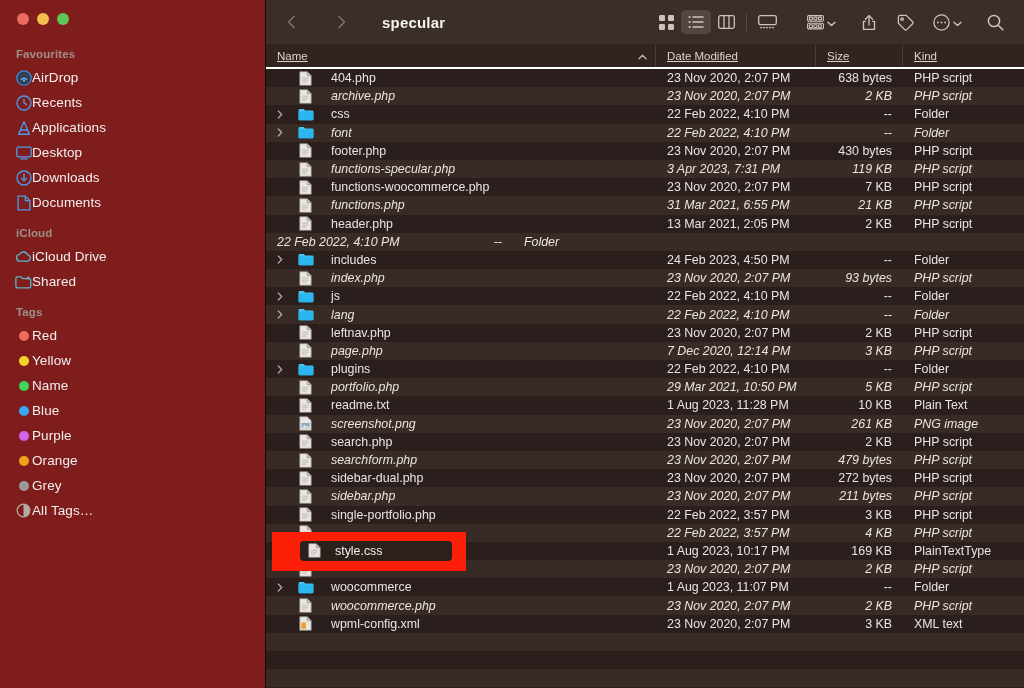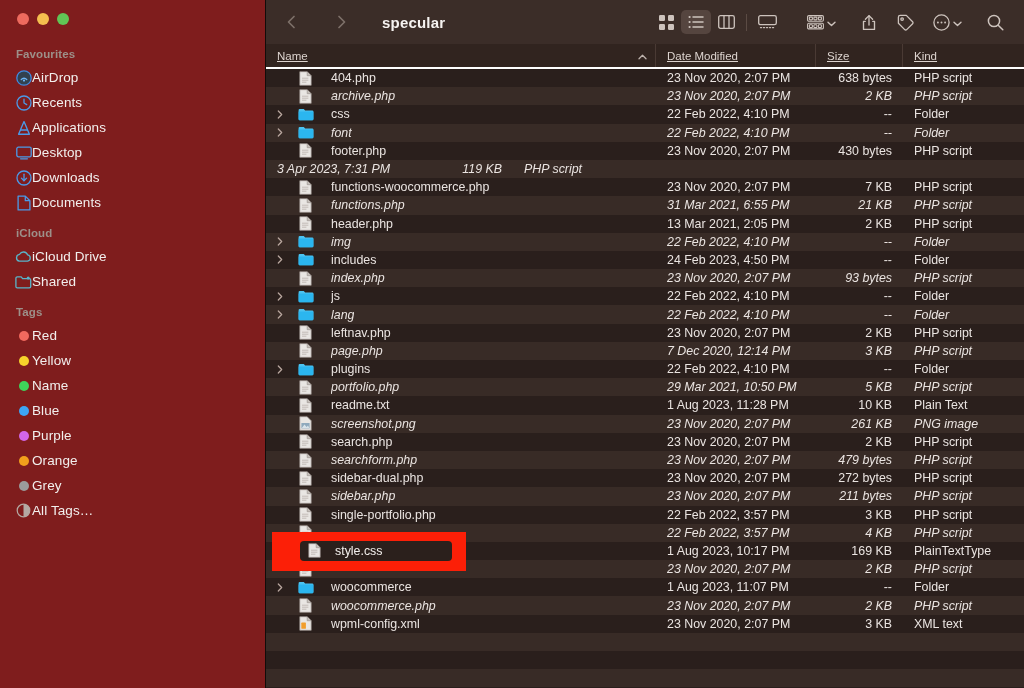--- a/index.html
+++ b/index.html
@@ -564,20 +564,33 @@
                   <line x1="3" y1="11.2" x2="7.4" y2="11.2" stroke="#b5aea9" stroke-width="0.75"></line>
                 </svg>
               </span>
               <span class="fname">footer.php</span>
             </div>
             <div class="c-date">23 Nov 2020, 2:07 PM</div>
             <div class="c-size">430 bytes</div>
             <div class="c-kind">PHP script</div>
           </div>
           <div class="row odd">
+            <div class="c-name">
+              <span class="disc"></span>
+              <span class="fico">
+                <svg width="13" height="15" viewBox="0 0 13 15" fill="#e9e6e3" stroke="#9c948f" stroke-width="0.7" stroke-linejoin="round">
+                  <path d="M0.8,0.7 L8.2,0.7 L12.2,4.7 L12.2,14.3 L0.8,14.3 Z"></path>
+                  <polyline points="8.2,0.7 8.2,4.7 12.2,4.7" fill="#c6c0bb"></polyline>
+                  <line x1="3" y1="7.2" x2="9.4" y2="7.2" stroke="#b5aea9" stroke-width="0.75"></line>
+                  <line x1="3" y1="9.2" x2="9.4" y2="9.2" stroke="#b5aea9" stroke-width="0.75"></line>
+                  <line x1="3" y1="11.2" x2="7.4" y2="11.2" stroke="#b5aea9" stroke-width="0.75"></line>
+                </svg>
+              </span>
+              <span class="fname">functions-specular.php</span>
+            </div>
             <div class="c-date">3 Apr 2023, 7:31 PM</div>
             <div class="c-size">119 KB</div>
             <div class="c-kind">PHP script</div>
           </div>
           <div class="row even">
             <div class="c-name">
               <span class="disc"></span>
               <span class="fico">
                 <svg width="13" height="15" viewBox="0 0 13 15" fill="#e9e6e3" stroke="#9c948f" stroke-width="0.7" stroke-linejoin="round">
                   <path d="M0.8,0.7 L8.2,0.7 L12.2,4.7 L12.2,14.3 L0.8,14.3 Z"></path>
@@ -623,34 +636,20 @@
                   <line x1="3" y1="11.2" x2="7.4" y2="11.2" stroke="#b5aea9" stroke-width="0.75"></line>
                 </svg>
               </span>
               <span class="fname">header.php</span>
             </div>
             <div class="c-date">13 Mar 2021, 2:05 PM</div>
             <div class="c-size">2 KB</div>
             <div class="c-kind">PHP script</div>
           </div>
           <div class="row odd">
-            <div class="c-name">
-              <span class="disc">
-                <svg width="6" height="9" viewBox="0 0 6 9" fill="none" stroke="currentColor" stroke-width="1.25" stroke-linecap="round" stroke-linejoin="round">
-                  <polyline points="1.3,1 4.7,4.5 1.3,8"></polyline>
-                </svg>
-              </span>
-              <span class="fico">
-                <svg width="16" height="13" viewBox="0 0 16 13" fill="none">
-                  <path d="M0.6,2.1 A1.2,1.2 0 0,1 1.8,0.9 L5.8,0.9 L7.1,2.5 L14.2,2.5 A1.2,1.2 0 0,1 15.4,3.7 L15.4,11 A1.2,1.2 0 0,1 14.2,12.2 L1.8,12.2 A1.2,1.2 0 0,1 0.6,11 Z" fill="#4cc3f0"></path>
-                  <path d="M0.6,3.6 L15.4,3.6 L15.4,11 A1.2,1.2 0 0,1 14.2,12.2 L1.8,12.2 A1.2,1.2 0 0,1 0.6,11 Z" fill="#2bb6ef"></path>
-                </svg>
-              </span>
-              <span class="fname">img</span>
-            </div>
             <div class="c-date">22 Feb 2022, 4:10 PM</div>
             <div class="c-size">--</div>
             <div class="c-kind">Folder</div>
           </div>
           <div class="row even">
             <div class="c-name">
               <span class="disc">
                 <svg width="6" height="9" viewBox="0 0 6 9" fill="none" stroke="currentColor" stroke-width="1.25" stroke-linecap="round" stroke-linejoin="round">
                   <polyline points="1.3,1 4.7,4.5 1.3,8"></polyline>
                 </svg>

